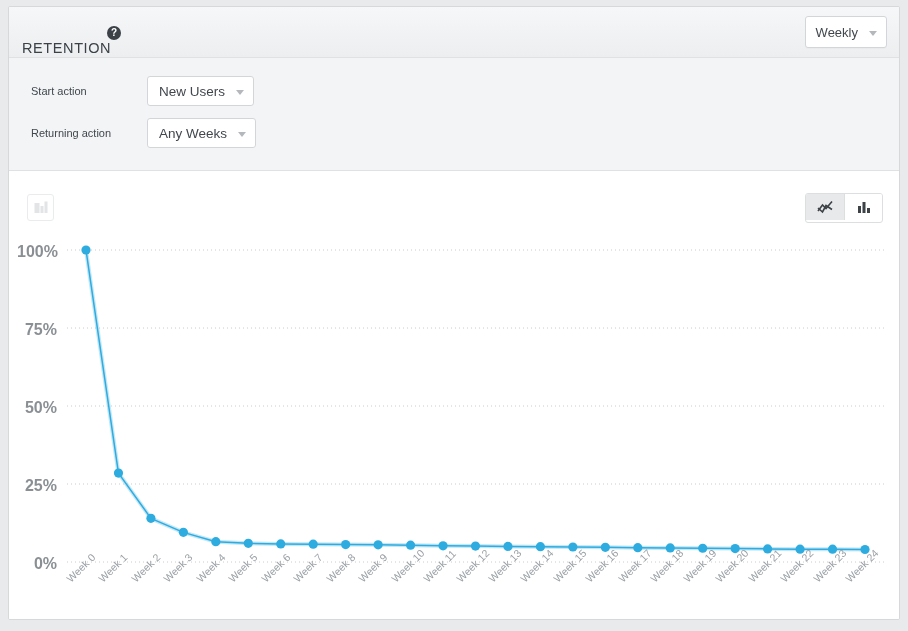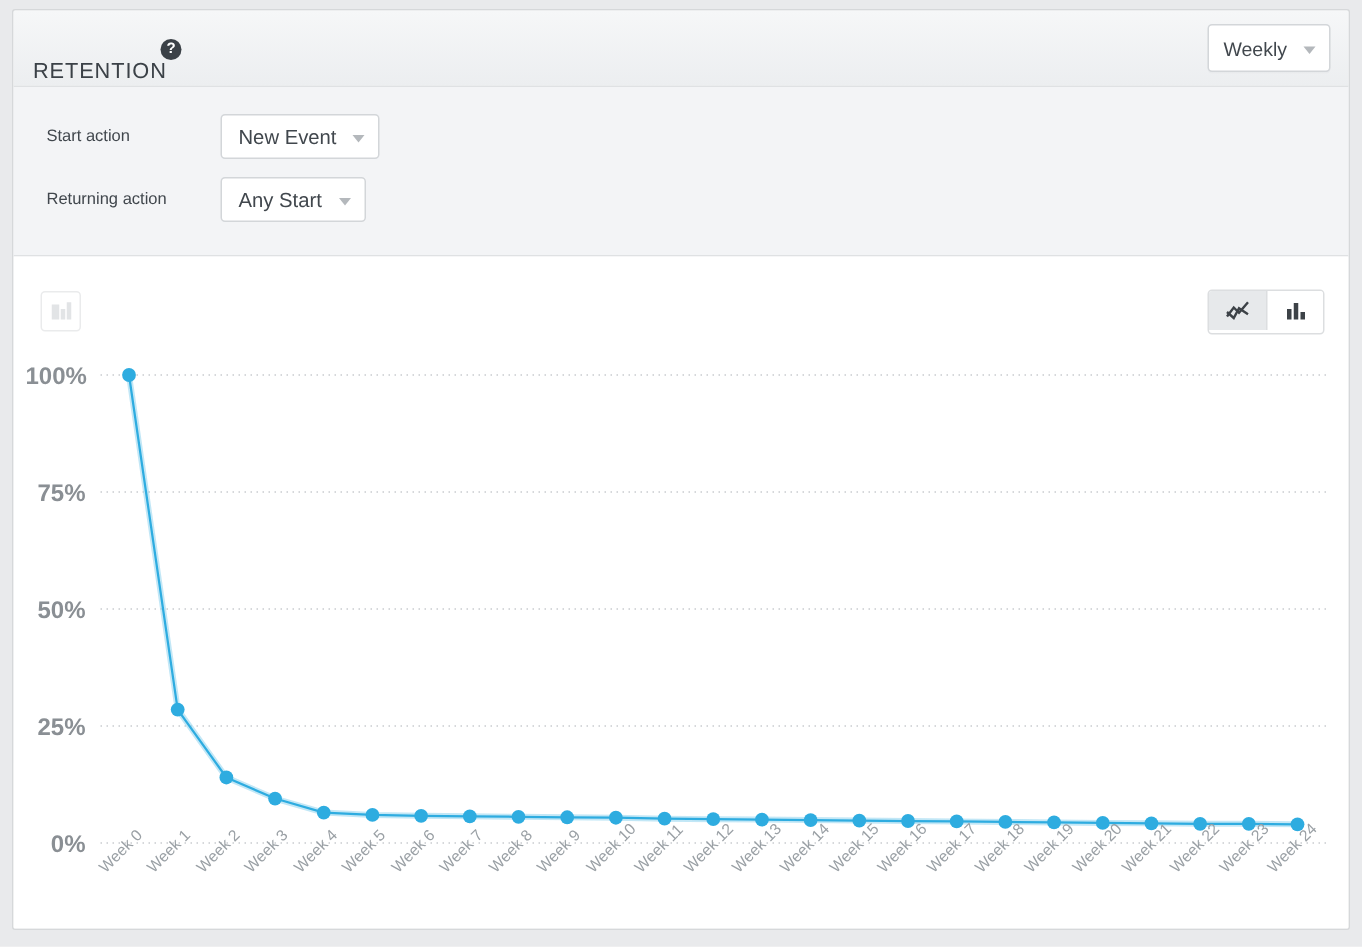--- a/index.html
+++ b/index.html
@@ -228,28 +228,28 @@
           <span class="label">Weekly</span>
           <span class="caret"></span>
         </div>
       </div>
     </div>
 
     <div class="filters">
       <div class="frow r1">
         <div class="flabel">Start action</div>
         <div class="fselect">
-          <span>New Event</span>
+          <span>New Users</span>
           <span class="caret"></span>
         </div>
       </div>
       <div class="frow r2">
         <div class="flabel">Returning action</div>
         <div class="fselect">
-          <span>Any Start</span>
+          <span>Any Weeks</span>
           <span class="caret"></span>
         </div>
       </div>
     </div>
 
     <div class="chart-panel">
 
       <div class="icon-btn table-btn">
         <svg width="14" height="14" viewBox="0 0 14 14">
           <rect x="0.5" y="2" width="5" height="10" fill="#e2e4e6"></rect>

